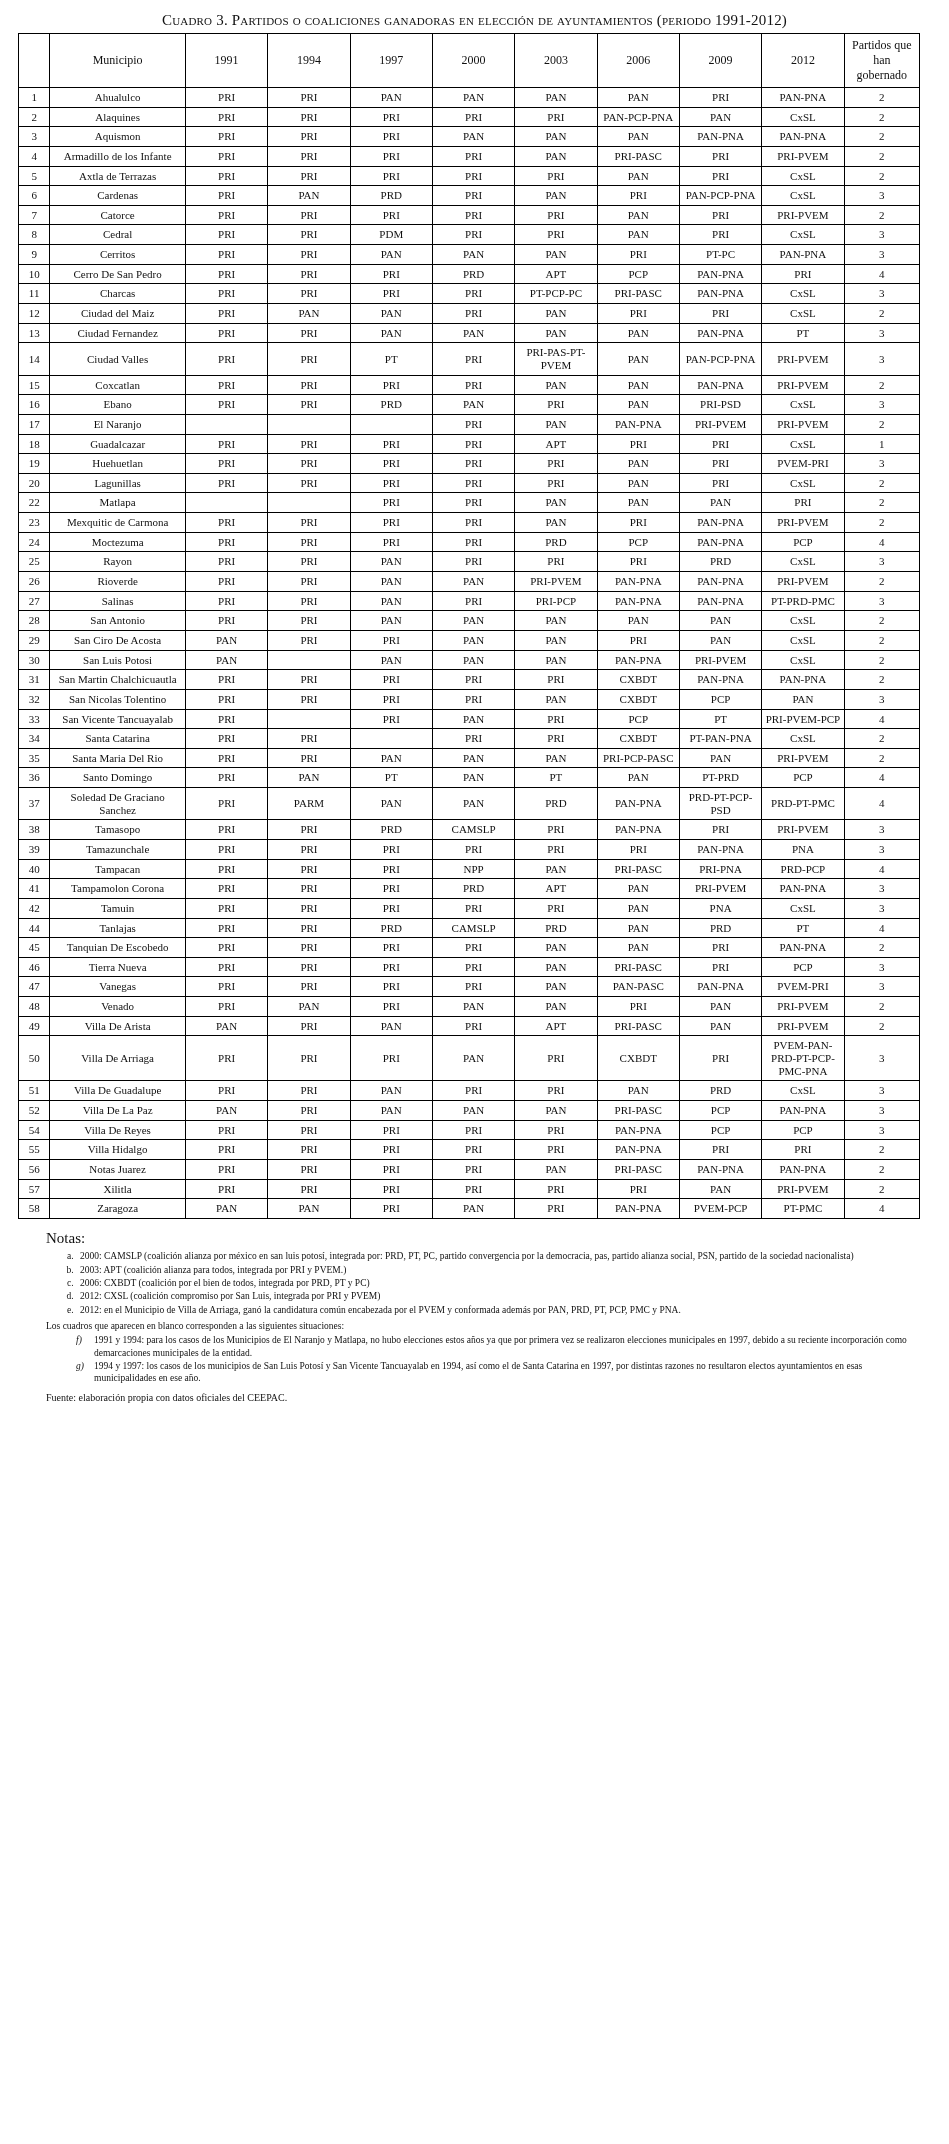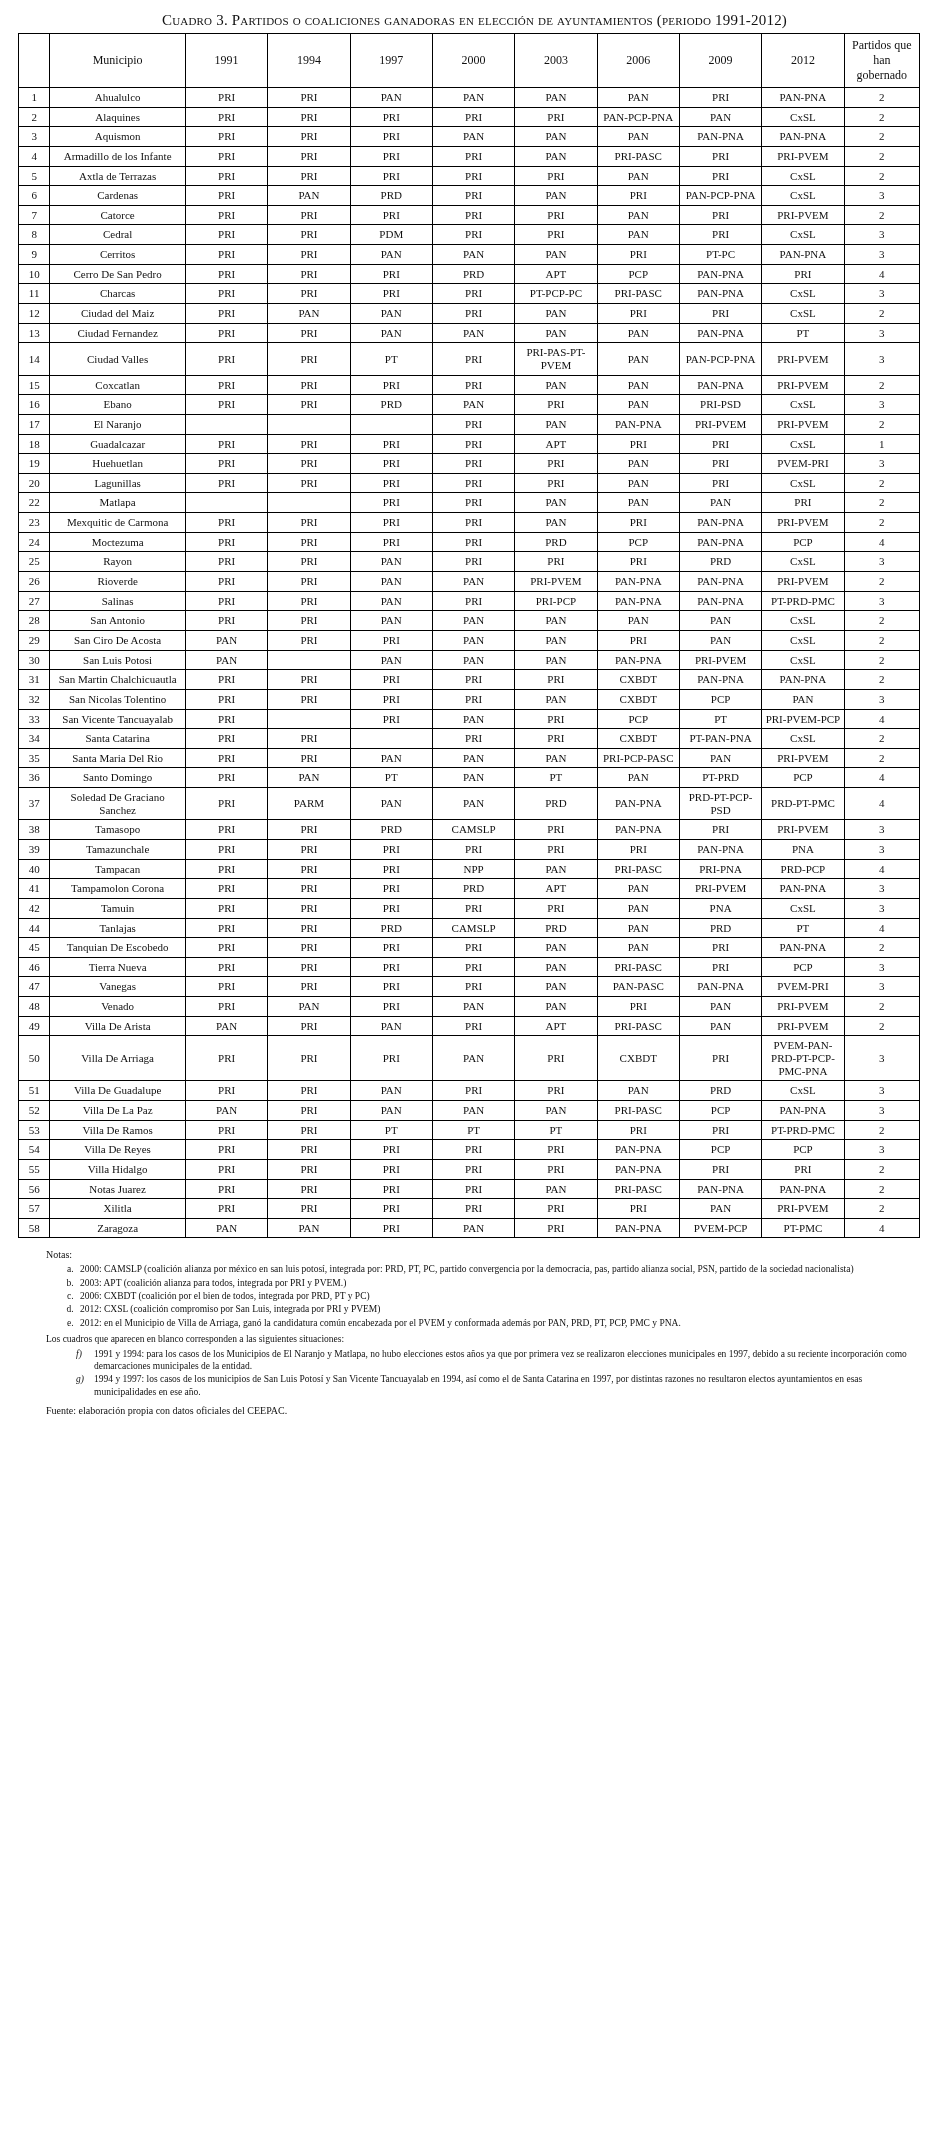--- a/index.html
+++ b/index.html
@@ -62,21 +62,21 @@
   th.col-year { width: 66px; }
   th.col-gob { width: 60px; }
   .notes {
     margin-top: 10px;
     font-size: 9.5px;
     line-height: 1.3;
     width: 880px;
     margin-left: 28px;
   }
   .notes .notes-head {
-    font-size: 10px;
+    font-size: 15px;
     margin-bottom: 2px;
   }
   .notes ol {
     margin: 0 0 0 16px;
     padding: 0 0 0 14px;
     list-style-type: lower-alpha;
   }
   .notes ol li {
     margin-bottom: 1px;
     padding-left: 4px;
@@ -772,33 +772,20 @@
           <td>PRI</td>
           <td>PAN</td>
           <td>PAN</td>
           <td>PAN</td>
           <td>PRI-PASC</td>
           <td>PCP</td>
           <td>PAN-PNA</td>
           <td>3</td>
         </tr>
         <tr>
-          <td class="num">53</td>
-          <td class="muni">Villa De Ramos</td>
-          <td>PRI</td>
-          <td>PRI</td>
-          <td>PT</td>
-          <td>PT</td>
-          <td>PT</td>
-          <td>PRI</td>
-          <td>PRI</td>
-          <td>PT-PRD-PMC</td>
-          <td>2</td>
-        </tr>
-        <tr>
           <td class="num">54</td>
           <td class="muni">Villa De Reyes</td>
           <td>PRI</td>
           <td>PRI</td>
           <td>PRI</td>
           <td>PRI</td>
           <td>PRI</td>
           <td>PAN-PNA</td>
           <td>PCP</td>
           <td>PCP</td>

